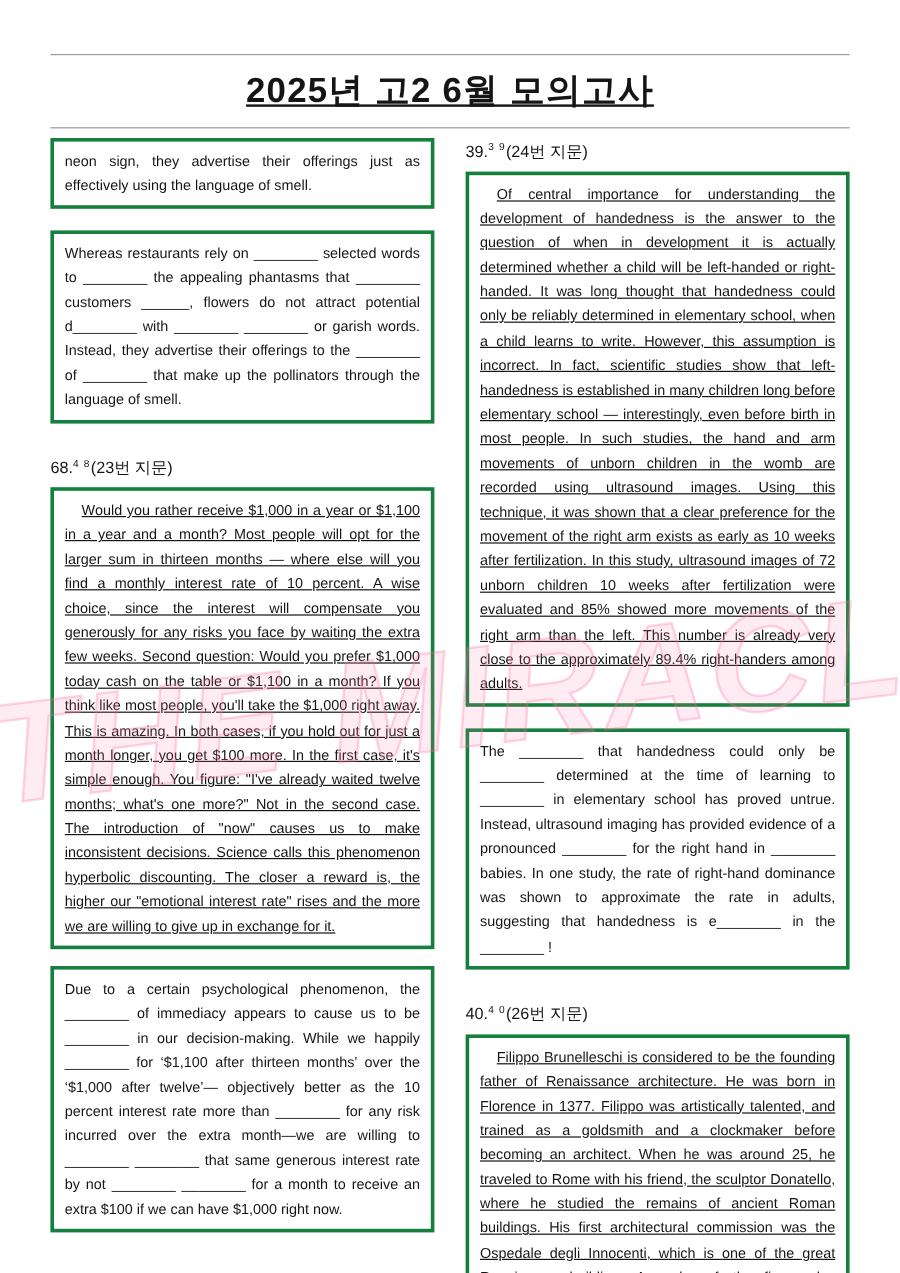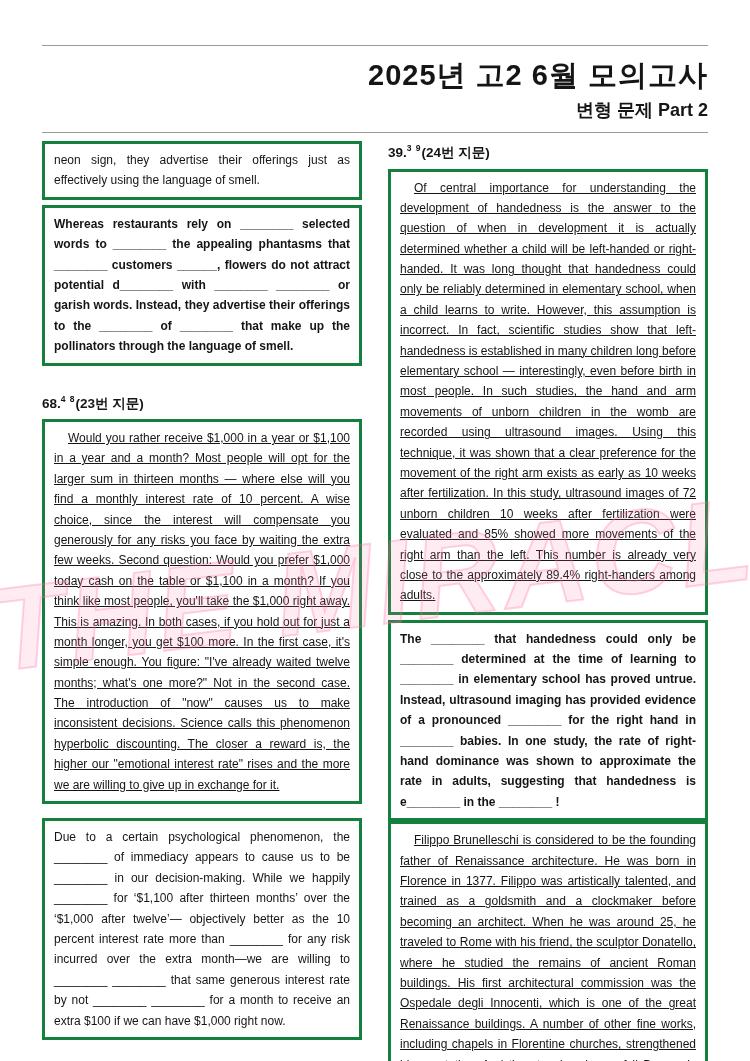--- a/index.html
+++ b/index.html
@@ -19,21 +19,21 @@
     box-sizing: border-box;
     padding: 0 42px;
   }
   .rule {
     border: none;
     border-top: 1.2px solid #9a9a9a;
     margin: 0;
   }
   .rule.top { margin-top: 45px; }
   .rule.under-header { margin-top: 10px; margin-bottom: 8px; }
-  header { text-align: right; }
+  header { text-align: center; text-decoration: underline; }
   h1.exam-title {
     margin: 10px 0 2px 0;
     font-size: 29px;
     font-weight: bold;
     letter-spacing: 1px;
   }
   h2.exam-subtitle {
     margin: 2px 0 0 0;
     font-size: 18px;
     font-weight: bold;
@@ -50,25 +50,25 @@
   .tbox {
     border: 3px solid #15803d;
     padding: 6px 9px;
     font-size: 12px;
     line-height: 1.7;
     text-align: justify;
     background: transparent;
   }
   .tbox p { margin: 0; }
   .tbox p.indent { text-indent: 14px; text-decoration: underline; }
-  .mt18 { margin-top: 5px; font-weight: bold; }
+  .mt18 { margin-top: 18px; }
   .mt14 { margin-top: 14px; }
   .qhead {
     font-size: 13.5px;
-    font-weight: bold;
+    font-weight: normal;
     margin: 28px 0 7px 0;
   }
   .qhead.first { margin-top: 2px; }
   .qhead sup {
     font-size: 8.5px;
     letter-spacing: 1px;
     vertical-align: super;
   }
   .watermark {
     position: absolute;
@@ -90,21 +90,20 @@
 </style>
 </head>
 <body>
 
 <div class="page">
 
   <hr class="rule top">
 
   <header>
     <h1 class="exam-title">2025년 고2 6월 모의고사</h1>
-    <h2 class="exam-subtitle">변형 문제 Part 2</h2>
   </header>
 
   <hr class="rule under-header">
 
   <div class="watermark">THE MIRACLE</div>
 
   <main class="columns">
 
     <section class="col">
 
@@ -133,20 +132,21 @@
       <h3 class="qhead first"><span>39.</span><sup>3 9</sup><span>(24번 지문)</span></h3>
 
       <div class="tbox">
         <p class="indent">Of central importance for understanding the development of handedness is the answer to the question of when in development it is actually determined whether a child will be left-handed or right-handed. It was long thought that handedness could only be reliably determined in elementary school, when a child learns to write. However, this assumption is incorrect. In fact, scientific studies show that left-handedness is established in many children long before elementary school — interestingly, even before birth in most people. In such studies, the hand and arm movements of unborn children in the womb are recorded using ultrasound images. Using this technique, it was shown that a clear preference for the movement of the right arm exists as early as 10 weeks after fertilization. In this study, ultrasound images of 72 unborn children 10 weeks after fertilization were evaluated and 85% showed more movements of the right arm than the left. This number is already very close to the approximately 89.4% right-handers among adults.</p>
       </div>
 
       <div class="tbox mt18">
         <p>The ________ that handedness could only be ________ determined at the time of learning to ________ in elementary school has proved untrue. Instead, ultrasound imaging has provided evidence of a pronounced ________ for the right hand in ________ babies. In one study, the rate of right-hand dominance was shown to approximate the rate in adults, suggesting that handedness is e________ in the ________ !</p>
       </div>
 
+      <h3 class="qhead"><span>40.</span><sup>4 0</sup><span>(26번 지문)</span></h3>
 
       <div class="tbox">
         <p class="indent">Filippo Brunelleschi is considered to be the founding father of Renaissance architecture. He was born in Florence in 1377. Filippo was artistically talented, and trained as a goldsmith and a clockmaker before becoming an architect. When he was around 25, he traveled to Rome with his friend, the sculptor Donatello, where he studied the remains of ancient Roman buildings. His first architectural commission was the Ospedale degli Innocenti, which is one of the great Renaissance buildings. A number of other fine works, including chapels in Florentine churches, strengthened his reputation. And the stunning dome of Il Duomo is his masterpiece. He also designed machinery to</p>
       </div>
 
     </section>
 
   </main>
 
 </div>

